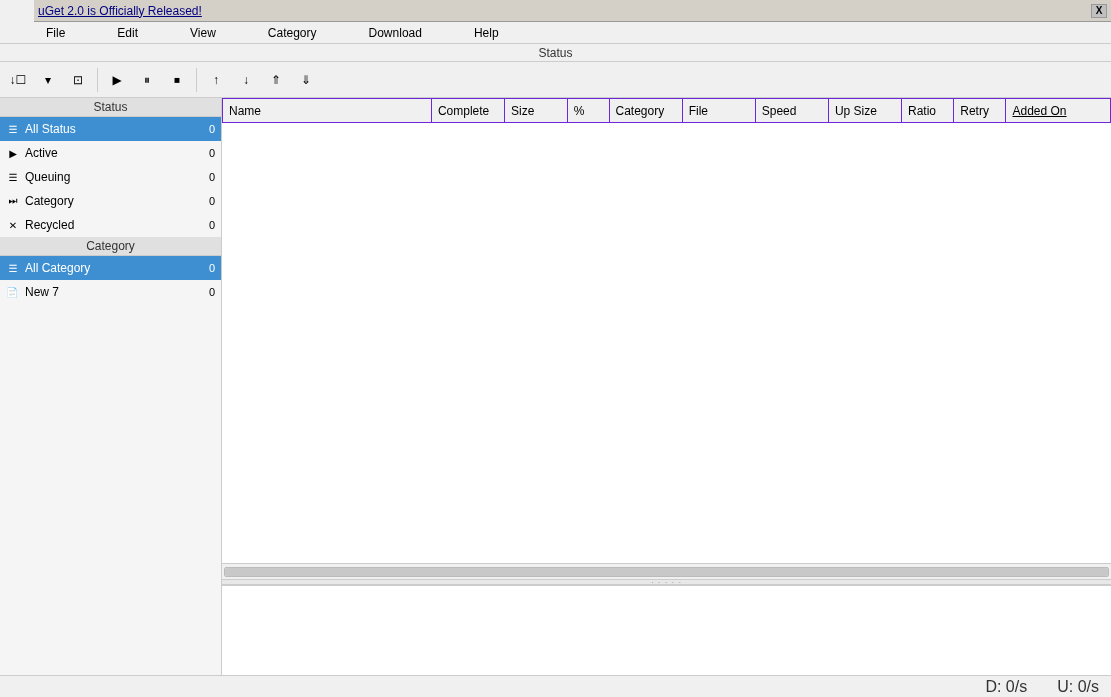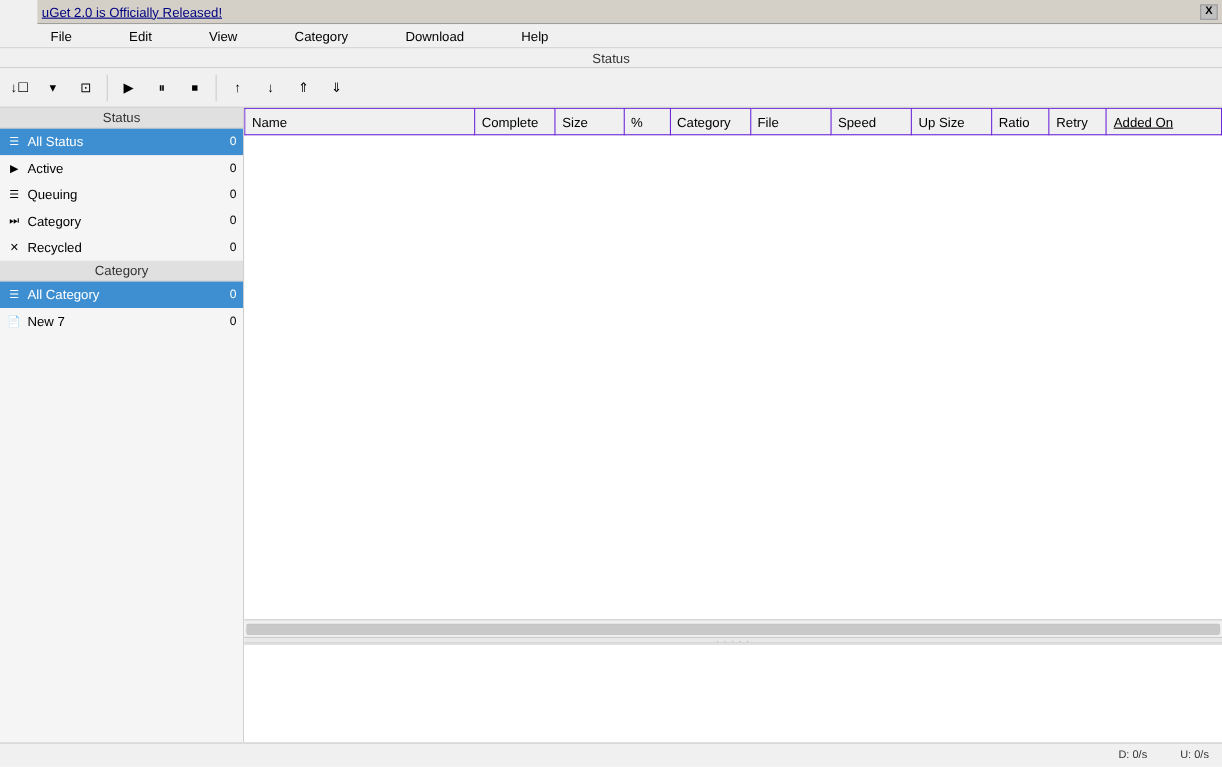--- a/index.html
+++ b/index.html
@@ -234,21 +234,21 @@
       background: #f0f0f0;
       border-top: 1px solid #ccc;
       display: flex;
       align-items: center;
       justify-content: flex-end;
       padding: 0 12px;
       flex-shrink: 0;
       gap: 30px;
     }
     .footer-stat {
-      font-size: 10px;
+      font-size: 16px;
       color: #333;
     }
   </style>
 </head>
 <body>
 
 <div id="title-bar">
   <span id="title-text">uGet 2.0 is Officially Released!</span>
   <div id="close-btn">X</div>
 </div>

